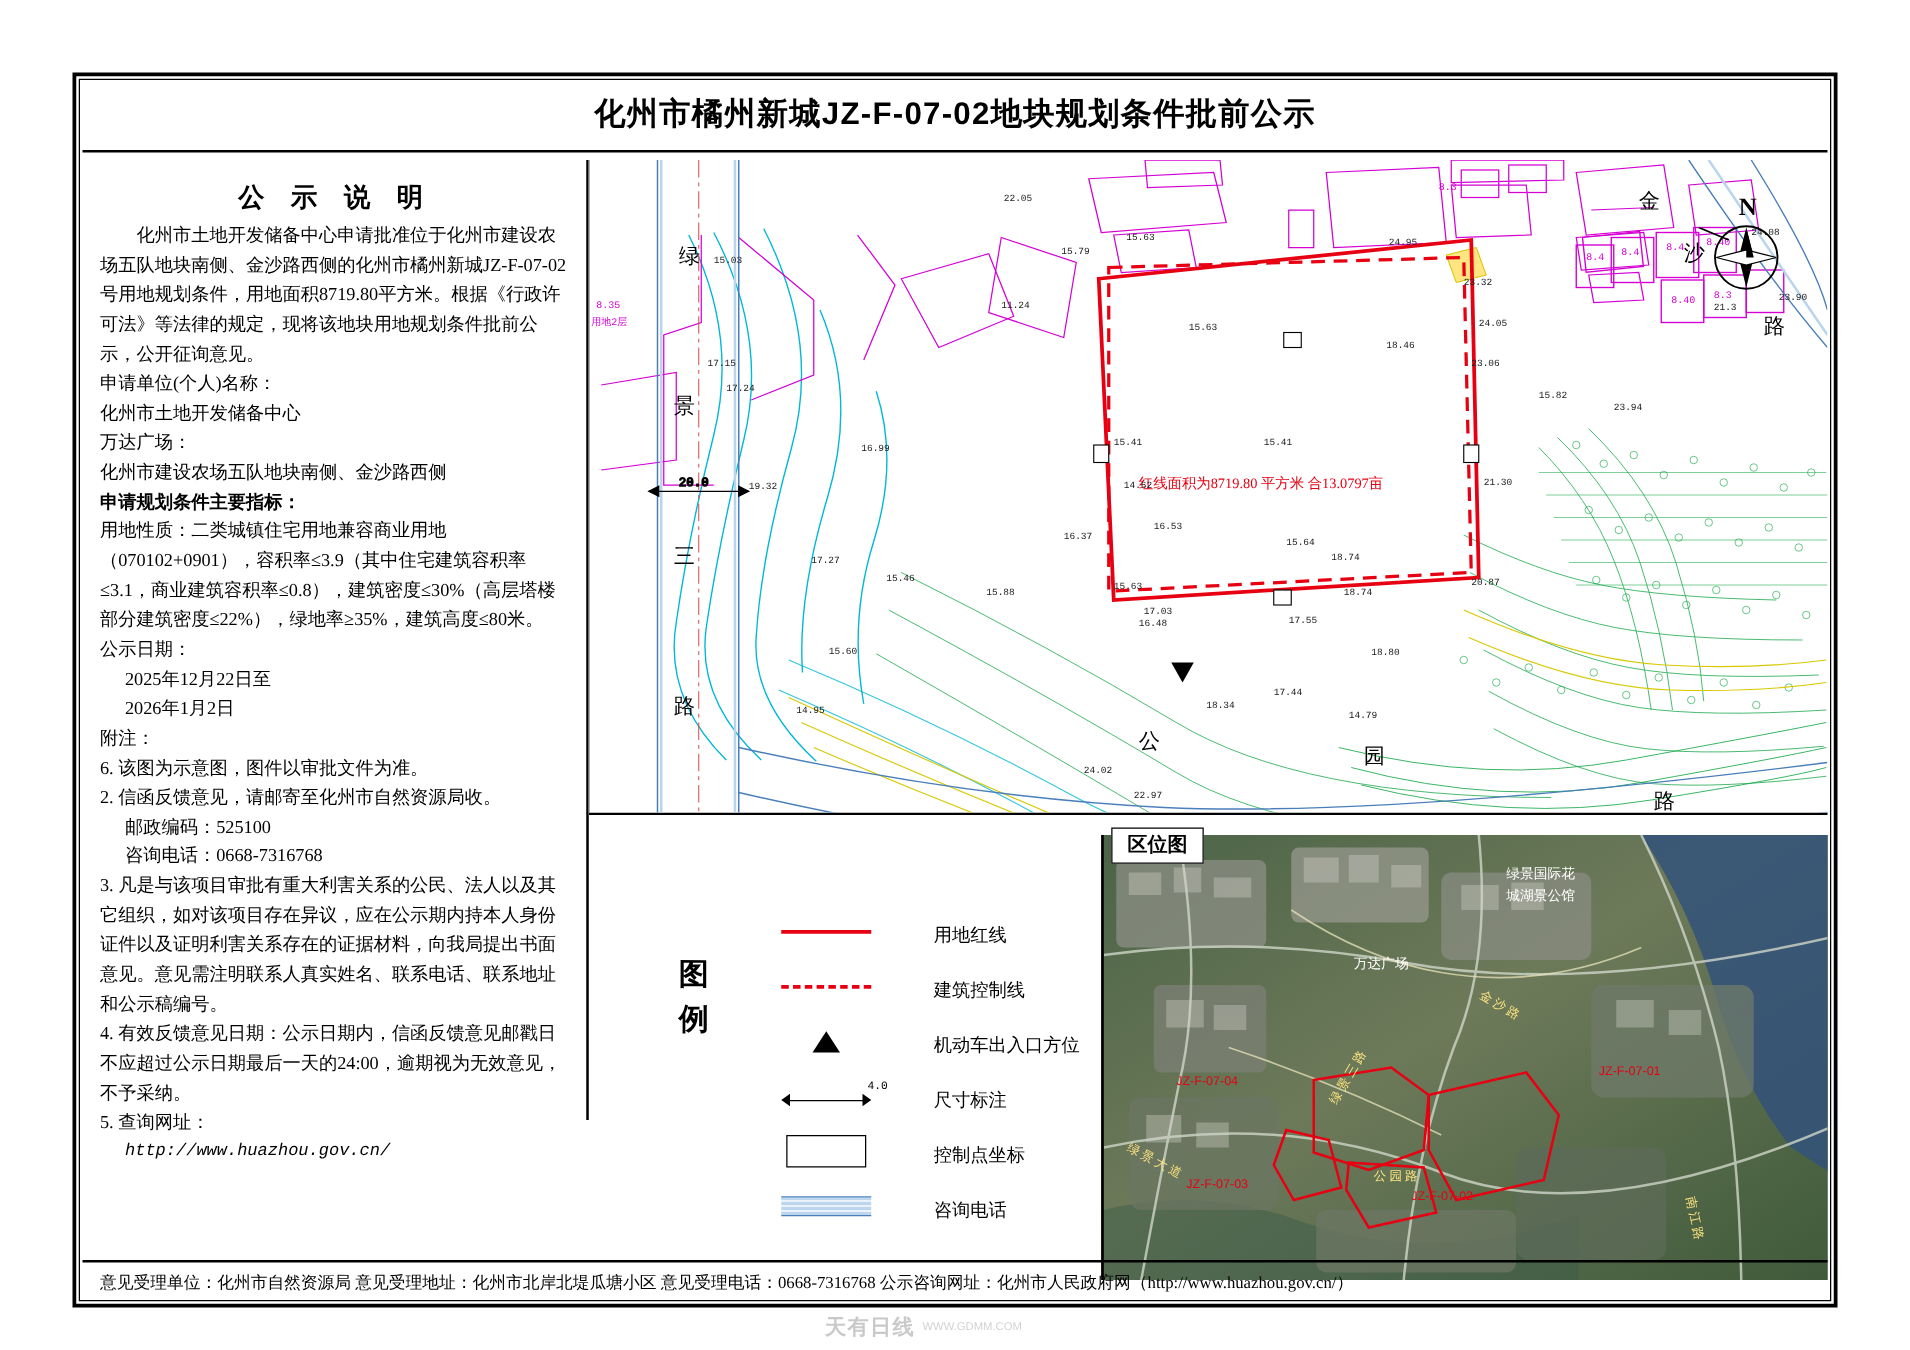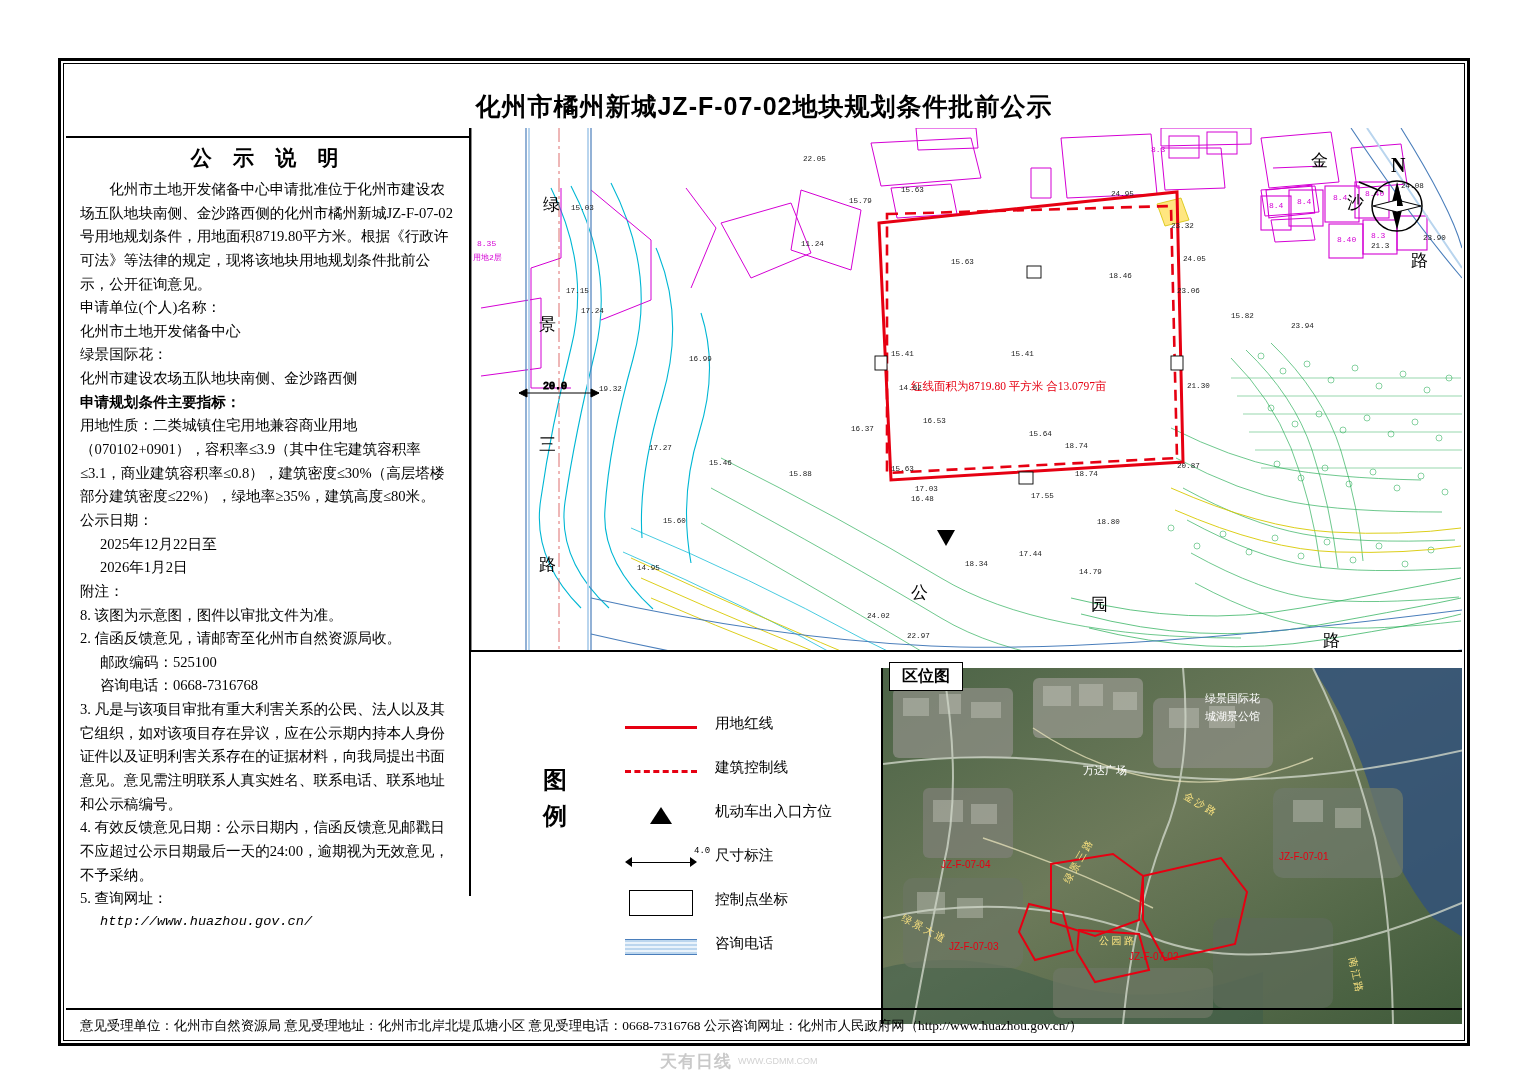--- a/index.html
+++ b/index.html
@@ -6,21 +6,21 @@
   body{
     width:1528px;height:1080px;background:#fff;
     font-family:"Liberation Sans","DejaVu Sans",sans-serif;
     overflow:hidden;
   }
   .page{position:absolute;left:0;top:0;width:1528px;height:1080px;background:#ffffff;}
   .outer-frame{position:absolute;left:58px;top:58px;width:1412px;height:988px;border:3px solid #000;box-sizing:border-box;}
   .inner-frame{position:absolute;left:63px;top:63px;width:1402px;height:978px;border:1px solid #000;box-sizing:border-box;}
 
   
-  .title-bar{position:absolute;left:66px;top:76px;width:1396px;height:62px;border-bottom:2px solid #000;box-sizing:border-box;display:flex;align-items:center;justify-content:center;}
+  .title-bar{position:absolute;left:66px;top:60px;width:1396px;height:62px;border-bottom:2px solid #000;box-sizing:border-box;display:flex;align-items:center;justify-content:center;}
   .title-bar .t{font-size:25px;font-weight:bold;letter-spacing:1px;color:#000;font-family:"Liberation Sans","DejaVu Sans",sans-serif;}
 
   
   .left-col{position:absolute;left:66px;top:128px;width:405px;height:768px;border-right:2px solid #000;box-sizing:border-box;padding:10px 12px 0 14px;}
   .left-col h2{margin:6px 0 6px 0;text-align:center;font-size:21px;font-weight:bold;letter-spacing:8px;font-family:"Liberation Serif","DejaVu Serif",serif;}
   .ptext{font-size:14.6px;line-height:1.62;color:#000;font-family:"Liberation Serif","DejaVu Serif",serif;white-space:pre-wrap;}
   .ptext.indent{text-indent:2em;}
   .ptext.b{font-weight:bold;}
   .sub{padding-left:20px;}
   .mono{font-family:"Liberation Mono","DejaVu Sans Mono",monospace;font-size:13.6px;font-style:italic;}
@@ -30,21 +30,21 @@
   .bottom-strip span{font-size:13.4px;font-family:"Liberation Serif","DejaVu Serif",serif;}
 
   
   .map-area{position:absolute;left:471px;top:128px;width:991px;height:524px;overflow:hidden;background:#ffffff;border-bottom:2px solid #000;box-sizing:border-box;}
   .map-svg{position:absolute;left:0;top:0;}
 
   
   .legend-area{position:absolute;left:471px;top:652px;width:410px;height:356px;box-sizing:border-box;}
   .legend-title{position:absolute;left:62px;top:110px;width:44px;font-size:24px;font-weight:bold;line-height:1.5;text-align:center;font-family:"Liberation Serif","DejaVu Serif",serif;}
   .legend-list{position:absolute;left:150px;top:62px;width:250px;}
-  .legend-row{display:flex;align-items:flex-start;height:44px;}
+  .legend-row{display:flex;align-items:flex-end;height:44px;gap:32px;}
   .legend-sym{width:80px;height:26px;position:relative;display:flex;align-items:center;justify-content:center;}
   .legend-label{font-size:14.6px;margin-left:14px;font-family:"Liberation Serif","DejaVu Serif",serif;}
   .sym-redline{width:72px;height:0;border-top:3px solid #e60012;}
   .sym-dashed{width:72px;height:0;border-top:3px dashed #e60012;}
   .sym-tri{width:0;height:0;border-left:11px solid transparent;border-right:11px solid transparent;border-bottom:17px solid #000;}
   .sym-dim{width:72px;position:relative;height:20px;}
   .sym-dim .line{position:absolute;left:4px;right:4px;top:13px;height:0;border-top:1px solid #000;}
   .sym-dim .lc{position:absolute;left:0;top:8px;width:0;height:0;border-top:5px solid transparent;border-bottom:5px solid transparent;border-right:7px solid #000;}
   .sym-dim .rc{position:absolute;right:0;top:8px;width:0;height:0;border-top:5px solid transparent;border-bottom:5px solid transparent;border-left:7px solid #000;}
   .sym-dim .val{position:absolute;left:26px;top:-3px;font-size:9px;font-family:"Liberation Mono","DejaVu Sans Mono",monospace;margin-left:43px;}
@@ -69,29 +69,29 @@
 
   <div class="title-bar">
     <div class="t">化州市橘州新城JZ-F-07-02地块规划条件批前公示</div>
   </div>
 
   <div class="left-col">
     <h2>公 示 说 明</h2>
     <div class="ptext indent">化州市土地开发储备中心申请批准位于化州市建设农场五队地块南侧、金沙路西侧的化州市橘州新城JZ-F-07-02号用地规划条件，用地面积8719.80平方米。根据《行政许可法》等法律的规定，现将该地块用地规划条件批前公示，公开征询意见。</div>
     <div class="ptext">申请单位(个人)名称：</div>
     <div class="ptext">化州市土地开发储备中心</div>
-    <div class="ptext">绿景国际花：</div>
+    <div class="ptext">万达广场：</div>
     <div class="ptext">化州市建设农场五队地块南侧、金沙路西侧</div>
     <div class="ptext b">申请规划条件主要指标：</div>
     <div class="ptext">用地性质：二类城镇住宅用地兼容商业用地（070102+0901），容积率≤3.9（其中住宅建筑容积率≤3.1，商业建筑容积率≤0.8），建筑密度≤30%（高层塔楼部分建筑密度≤22%），绿地率≥35%，建筑高度≤80米。</div>
     <div class="ptext">公示日期：</div>
     <div class="ptext sub">2025年12月22日至</div>
     <div class="ptext sub">2026年1月2日</div>
     <div class="ptext">附注：</div>
-    <div class="ptext">8. 该图为示意图，图件以审批文件为准。</div>
+    <div class="ptext">6. 该图为示意图，图件以审批文件为准。</div>
     <div class="ptext">2. 信函反馈意见，请邮寄至化州市自然资源局收。</div>
     <div class="ptext sub"><span>邮政编码：</span><span>525100</span></div>
     <div class="ptext sub"><span>咨询电话：</span><span>0668-7316768</span></div>
     <div class="ptext">3. 凡是与该项目审批有重大利害关系的公民、法人以及其它组织，如对该项目存在异议，应在公示期内持本人身份证件以及证明利害关系存在的证据材料，向我局提出书面意见。意见需注明联系人真实姓名、联系电话、联系地址和公示稿编号。</div>
     <div class="ptext">4. 有效反馈意见日期：公示日期内，信函反馈意见邮戳日不应超过公示日期最后一天的24:00，逾期视为无效意见，不予采纳。</div>
     <div class="ptext">5. 查询网址：</div>
     <div class="ptext sub mono">http://www.huazhou.gov.cn/</div>
   </div>
 
   <div class="map-area">

